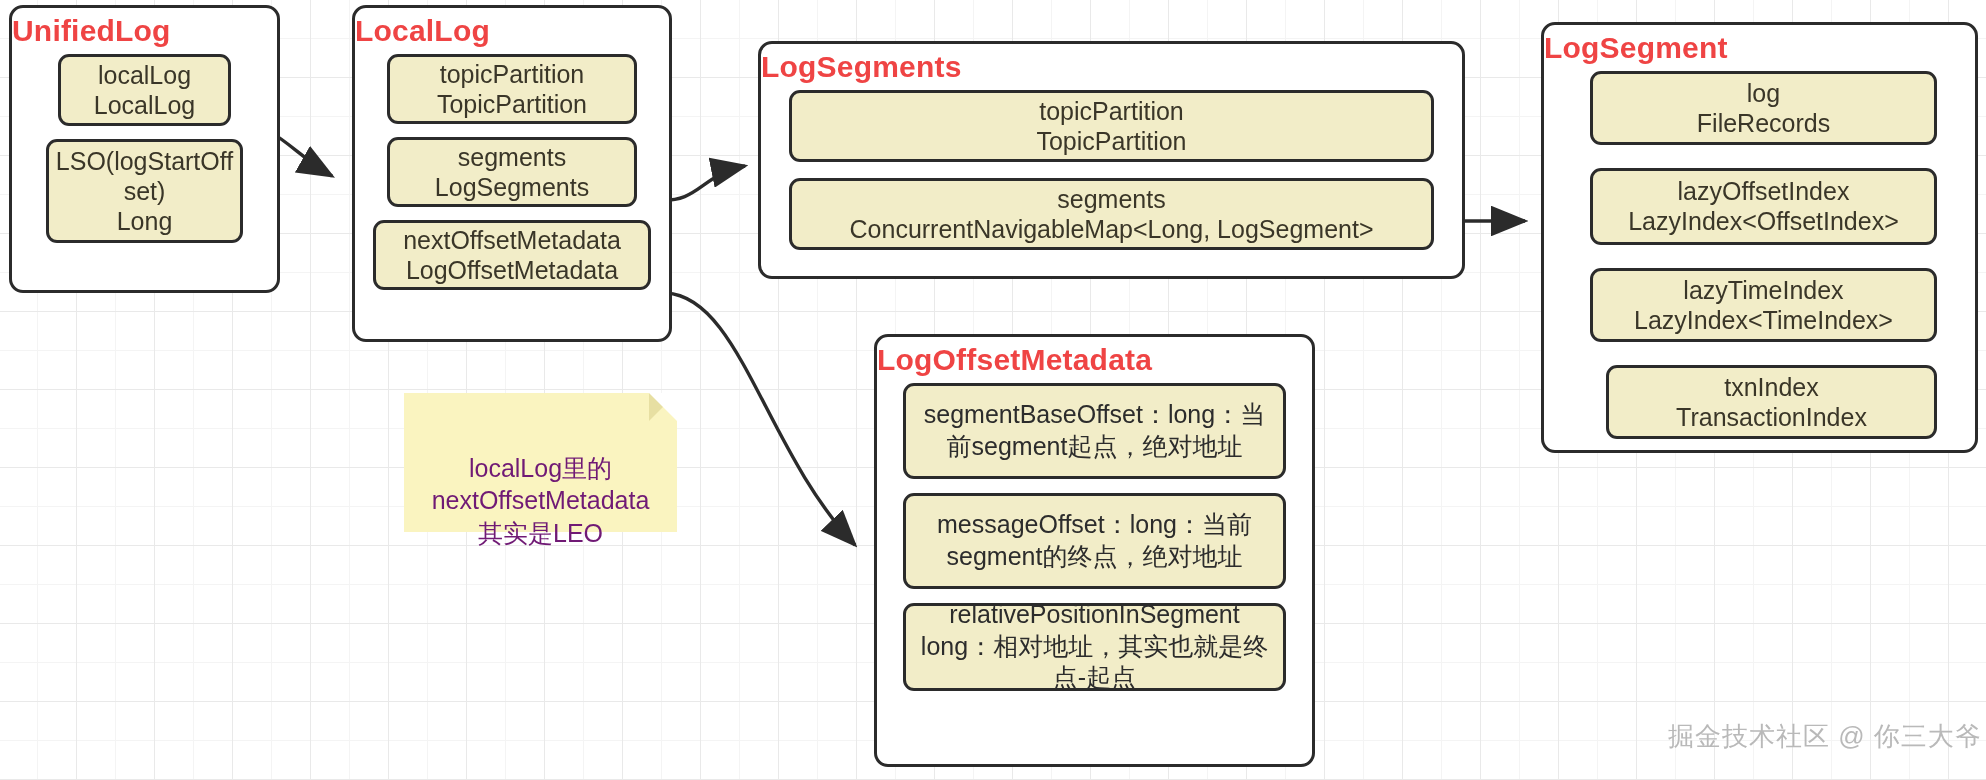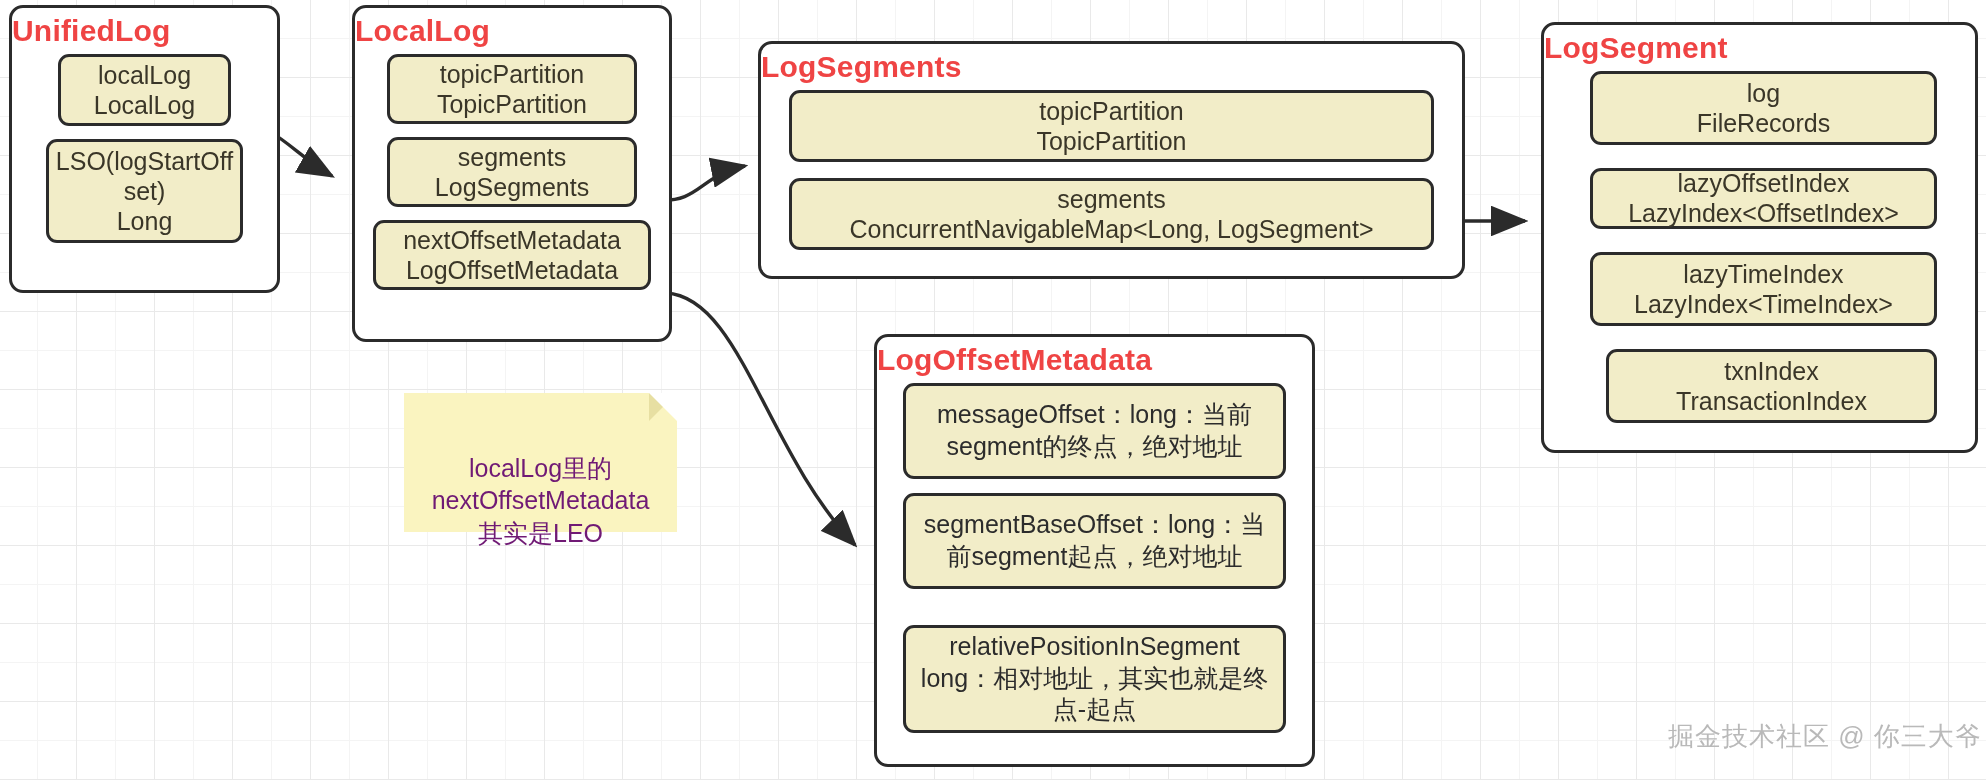--- a/index.html
+++ b/index.html
@@ -166,35 +166,35 @@
       <div class="field" style="height:72px; display:flex; align-items:center; justify-content:center;">segments
 ConcurrentNavigableMap&lt;Long, LogSegment&gt;</div>
     </div>
   </div>
 
   <div class="klass" style="left:1541px; top:22px; width:437px; height:431px;">
     <div class="klass-title">LogSegment</div>
     <div class="fields" style="padding:0 38px 18px 46px; gap:23px;">
       <div class="field" style="height:74px; display:flex; align-items:center; justify-content:center;">log
 FileRecords</div>
-      <div class="field" style="height:61px; display:flex; align-items:center; justify-content:center;">lazyOffsetIndex
+      <div class="field" style="height:77px; display:flex; align-items:center; justify-content:center;">lazyOffsetIndex
 LazyIndex&lt;OffsetIndex&gt;</div>
       <div class="field" style="height:74px; display:flex; align-items:center; justify-content:center;">lazyTimeIndex
 LazyIndex&lt;TimeIndex&gt;</div>
       <div class="field" style="height:74px; display:flex; align-items:center; justify-content:center;margin-left:16px;">txnIndex
 TransactionIndex</div>
     </div>
   </div>
 
   <div class="klass" style="left:874px; top:334px; width:441px; height:433px;">
     <div class="klass-title">LogOffsetMetadata</div>
     <div class="fields" style="padding:0 26px 16px 26px; gap:14px;">
+      <div class="field cjk" style="height:96px; display:flex; align-items:center; justify-content:center;">segmentBaseOffset：long：当前segment起点，绝对地址</div>
       <div class="field cjk" style="height:96px; display:flex; align-items:center; justify-content:center;">messageOffset：long：当前segment的终点，绝对地址</div>
-      <div class="field cjk" style="height:96px; display:flex; align-items:center; justify-content:center;">segmentBaseOffset：long：当前segment起点，绝对地址</div>
-      <div class="field cjk" style="height:108px; display:flex; align-items:center; justify-content:center;margin-top:22px;">relativePositionInSegment long：相对地址，其实也就是终点-起点</div>
+      <div class="field cjk" style="height:88px; display:flex; align-items:center; justify-content:center;">relativePositionInSegment long：相对地址，其实也就是终点-起点</div>
     </div>
   </div>
 
   <div class="note" style="left:404px; top:393px; width:273px; height:139px;">
     <span>localLog里的nextOffsetMetadata其实是LEO</span>
     <span class="note-fold-shade"></span>
     <span class="note-fold"></span>
   </div>
 
   <div class="watermark" style="left:1668px; top:719px;">掘金技术社区 @ 你三大爷</div>

